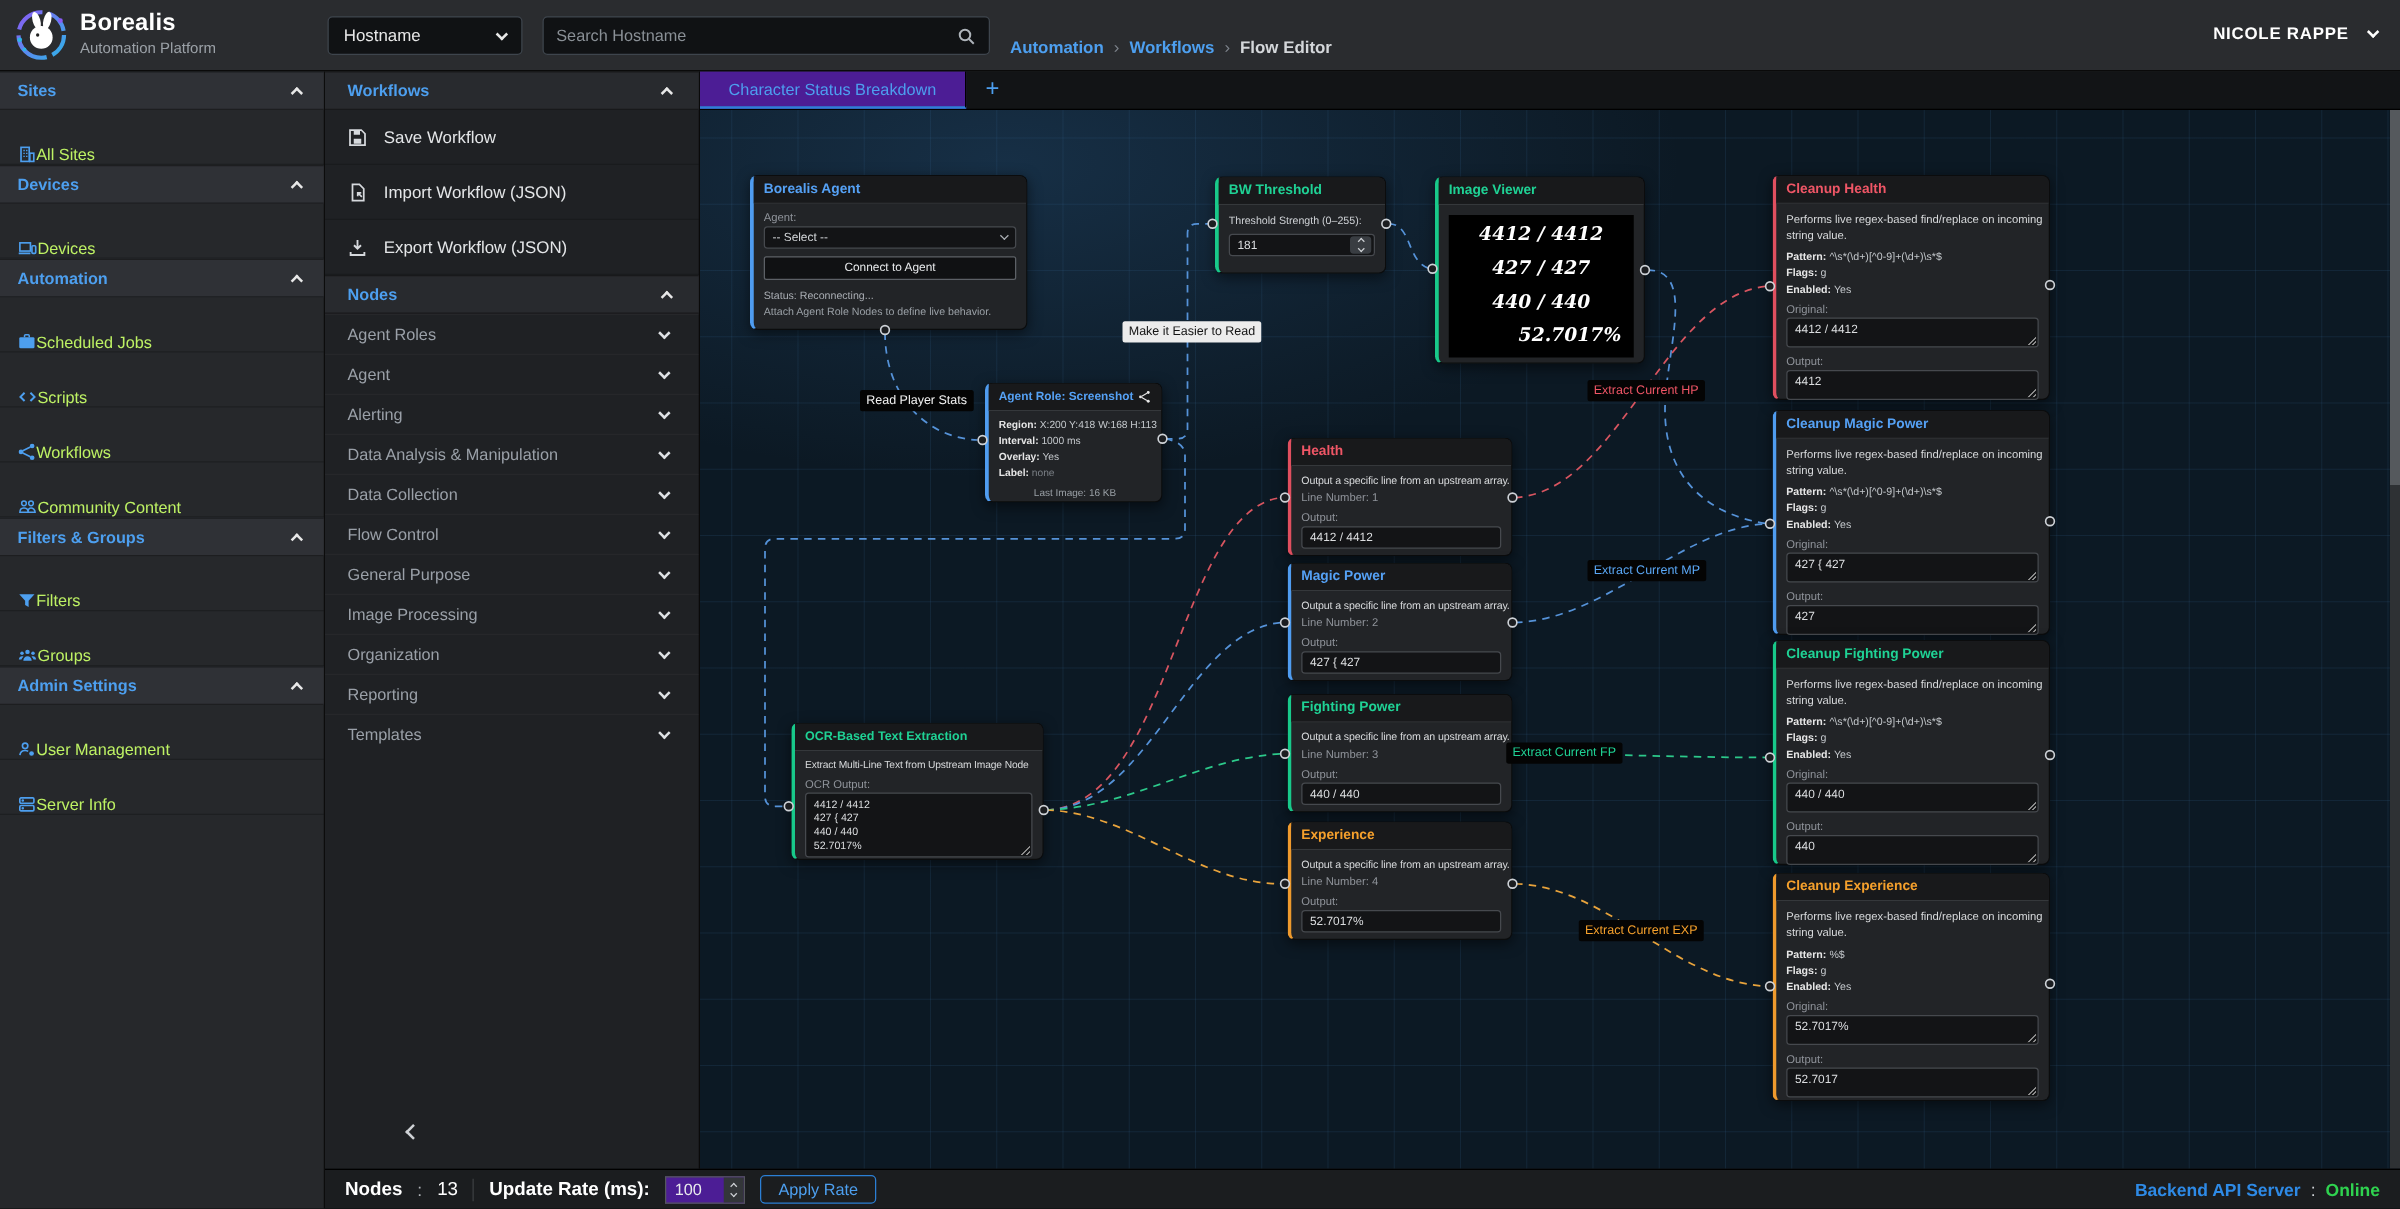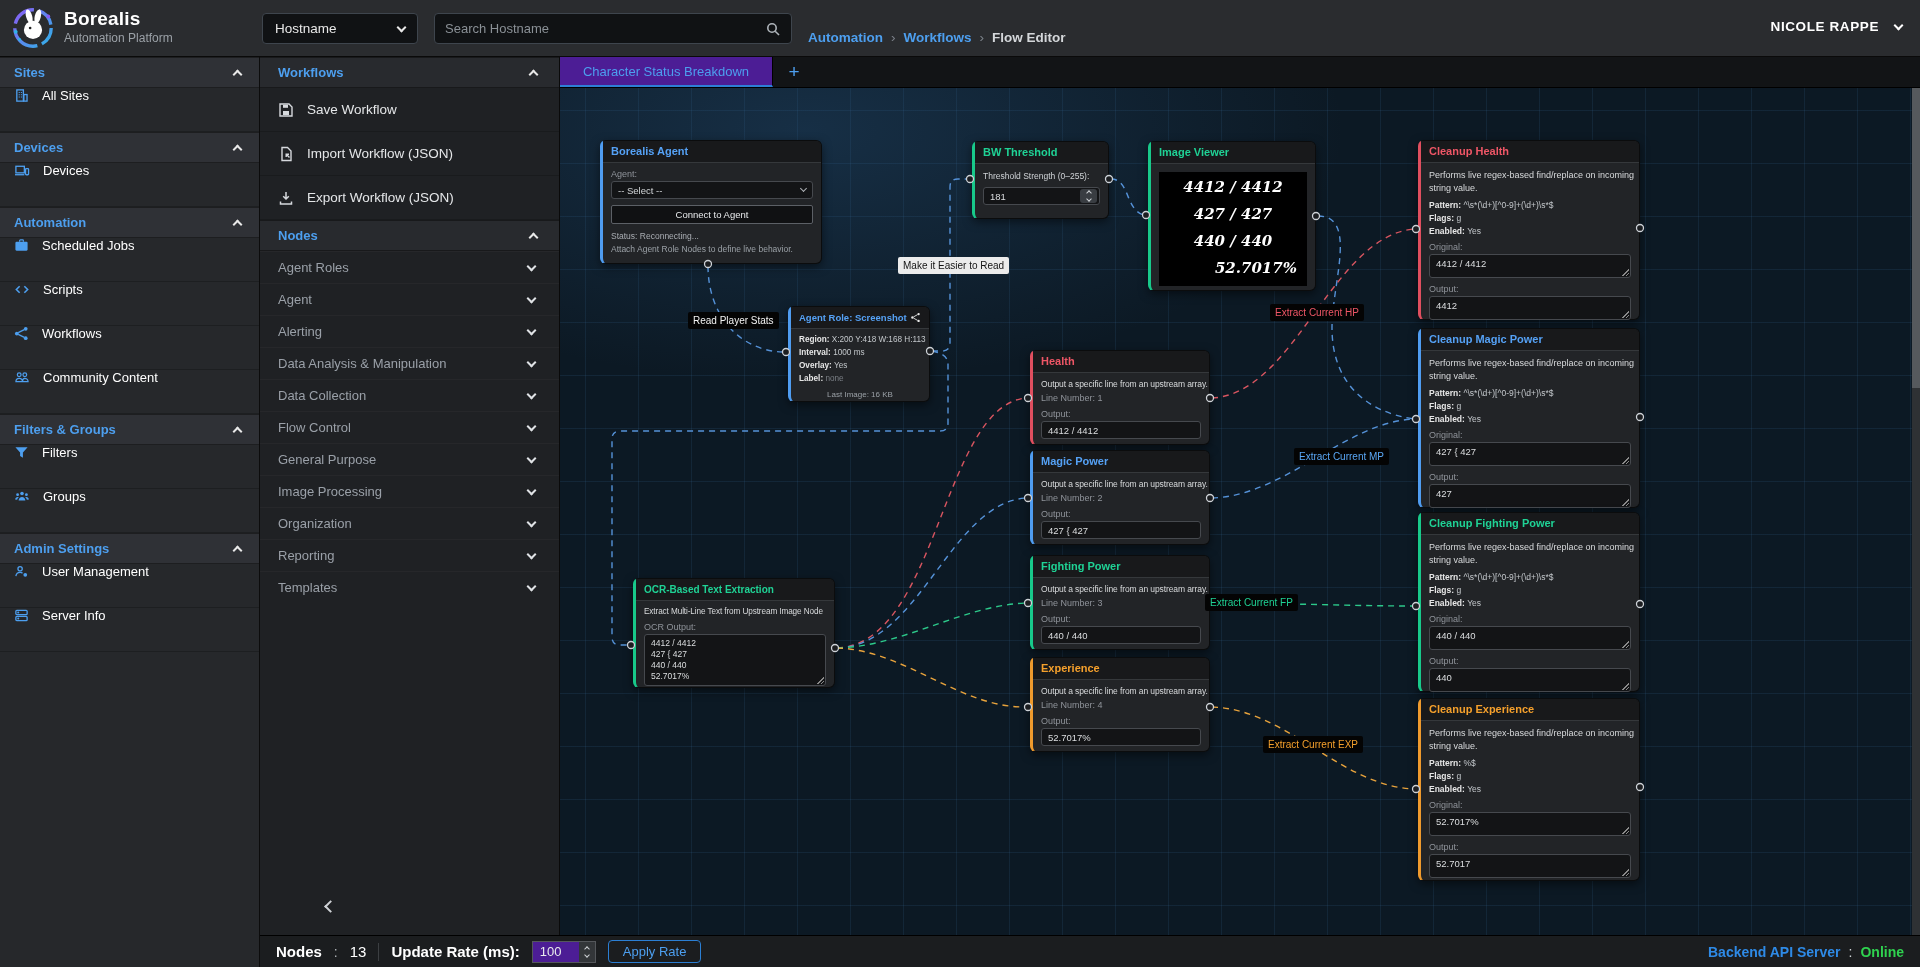--- a/index.html
+++ b/index.html
@@ -25,21 +25,21 @@
 
   .chv { display:inline-block; width:7px; height:7px; border-right:2px solid currentColor; border-bottom:2px solid currentColor; }
   .chv-down { transform:rotate(45deg); margin-top:-3px; }
   .chv-up { transform:rotate(-135deg); margin-top:3px; }
   .chv-left { transform:rotate(135deg); }
 
   
   .sidebar { position:absolute; left:0; top:57px; width:260px; bottom:0; background:#26282b; border-right:1px solid #0c0c0c; z-index:9; }
   .sb-header { height:31px; background:#2f3136; border-top:1px solid #1d1e20; border-bottom:1px solid #1d1e20; display:flex; align-items:center; padding:0 18px 0 14px; color:#4d9fef; font-size:13px; font-weight:bold; cursor:pointer; }
   .sb-header .chv { margin-left:auto; color:#e8e8e8; }
-  .sb-item { height:44px; display:flex; align-items:flex-start; gap:13px; padding:0 14px; color:#ffffff; font-size:13px; border-bottom:1px solid rgba(0,0,0,0.22); cursor:pointer; }
+  .sb-item { height:44px; display:flex; align-items:flex-end; padding:0 14px; color:#bef264; font-size:13px; border-bottom:1px solid rgba(0,0,0,0.22); cursor:pointer; }
   .sb-item svg { flex:0 0 auto; }
 
   
   .panel { position:absolute; left:260px; top:57px; width:300px; bottom:32px; background:#1f2124; border-right:1px solid #0a0a0a; z-index:8; }
   .pn-header { height:31px; background:#282a2e; border-top:1px solid #18191b; border-bottom:1px solid #18191b; display:flex; align-items:center; padding:0 22px 0 18px; color:#4d9fef; font-size:13px; font-weight:bold; cursor:pointer; }
   .pn-header .chv { margin-left:auto; color:#e8e8e8; }
   .pn-action { height:44px; display:flex; align-items:center; gap:13px; padding:0 18px; color:#e4e6e8; font-size:13.5px; border-bottom:1px solid rgba(0,0,0,0.18); cursor:pointer; }
   .pn-cat { height:32px; display:flex; align-items:center; padding:0 24px 0 18px; color:#9aa0a8; font-size:13px; border-top:1px solid rgba(255,255,255,0.03); cursor:pointer; }
   .pn-cat .chv { margin-left:auto; color:#dfe2e5; }
   .panel-collapse { position:absolute; left:62px; bottom:16px; color:#cfd2d6; cursor:pointer; padding:4px; }
@@ -85,21 +85,21 @@
   .numwrap { position:relative; width:100%; }
   .spin2 { position:absolute; right:3px; top:2px; bottom:2px; width:17px; background:#393d42; border-radius:3px; display:flex; flex-direction:column; align-items:center; justify-content:center; gap:2px; cursor:pointer; }
   .spin2 i { width:4px; height:4px; border-right:1.5px solid #cfd2d6; border-bottom:1.5px solid #cfd2d6; display:block; }
   .iv-screen { margin:8px; height:114px; background:#000; color:#fff; font-family:"DejaVu Serif", serif; font-style:italic; font-weight:bold; font-size:15px; line-height:27px; text-align:center; padding-top:2px; }
   .iv-right { text-align:right; padding-right:10px; }
   .ocr-pre { min-height:48px; font-size:8.5px; line-height:11px; }
 
   
   .elabel { position:absolute; z-index:4; font-size:10px; line-height:13px; padding:2px 5px; background:#040404; border-radius:2px; white-space:nowrap; cursor:pointer; }
   .el-white { background:#ececec; color:#141414; }
-  .el-blue { color:#5aa7f5;margin-left:24px; } .el-red { color:#ef5666; } .el-green { color:#1fd295; } .el-orange { color:#f5a02c; } .el-plain { color:#f2f2f2; }
+  .el-blue { color:#5aa7f5; } .el-red { color:#ef5666; } .el-green { color:#1fd295; } .el-orange { color:#f5a02c; } .el-plain { color:#f2f2f2; }
 
   
   .vscroll { position:absolute; right:0; top:0; bottom:0; width:8px; background:#2e3134; z-index:6; }
   .vscroll-thumb { position:absolute; top:0; right:0; width:8px; height:300px; background:#55595d; }
 
   
   .statusbar { position:absolute; left:260px; right:0; bottom:0; height:32px; background:#1b1d1f; border-top:1px solid #000; display:flex; align-items:center; padding:0 16px; gap:12px; z-index:10; }
   .st-b { color:#fff; font-size:15px; font-weight:bold; }
   .st-t { color:#aeb2b6; font-size:14px; }
   .st-v { color:#fff; font-size:15px; }

